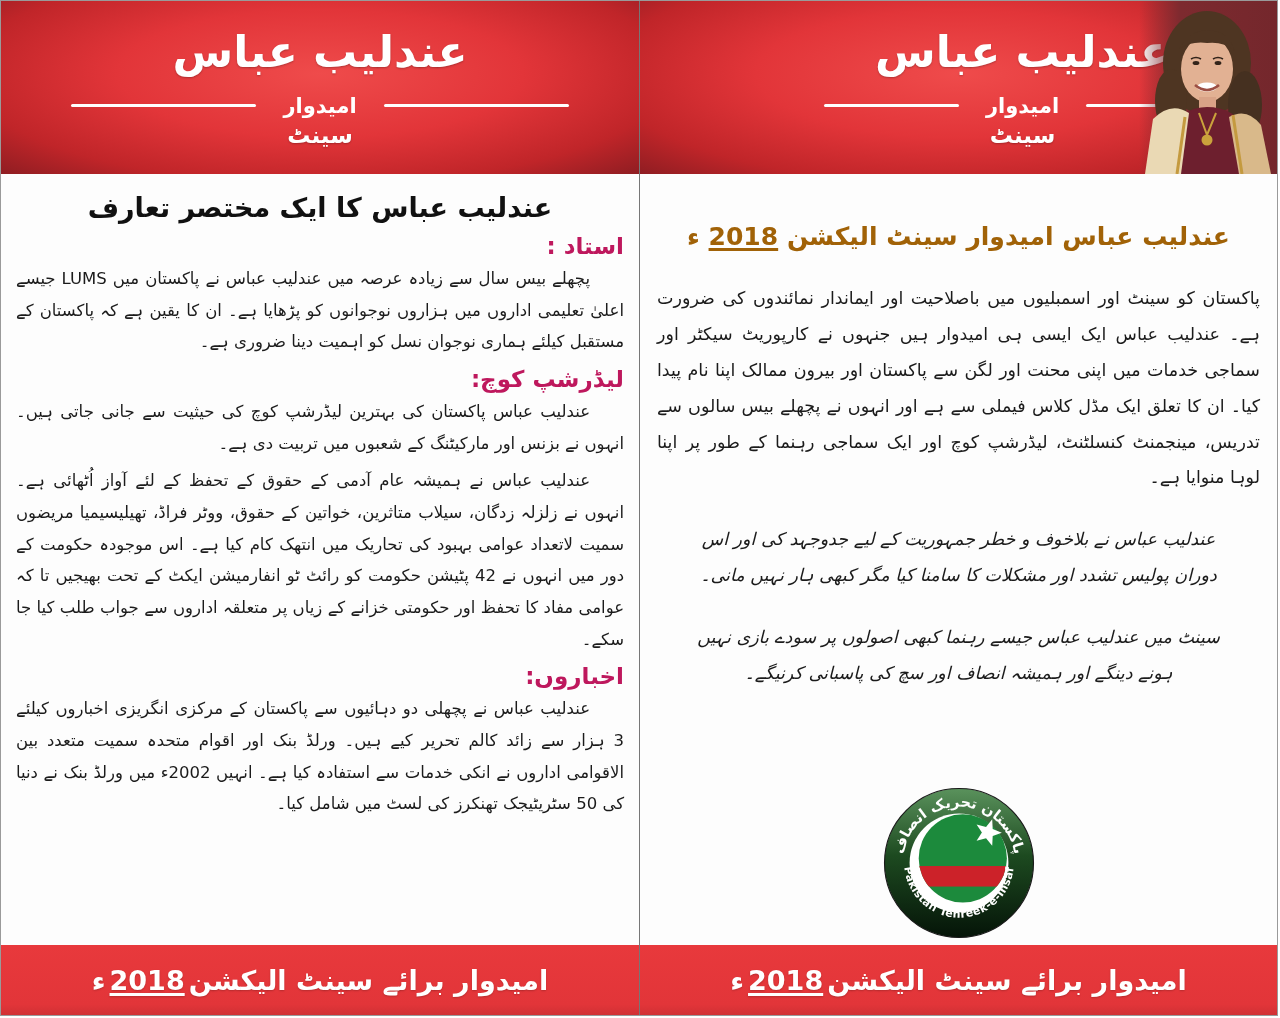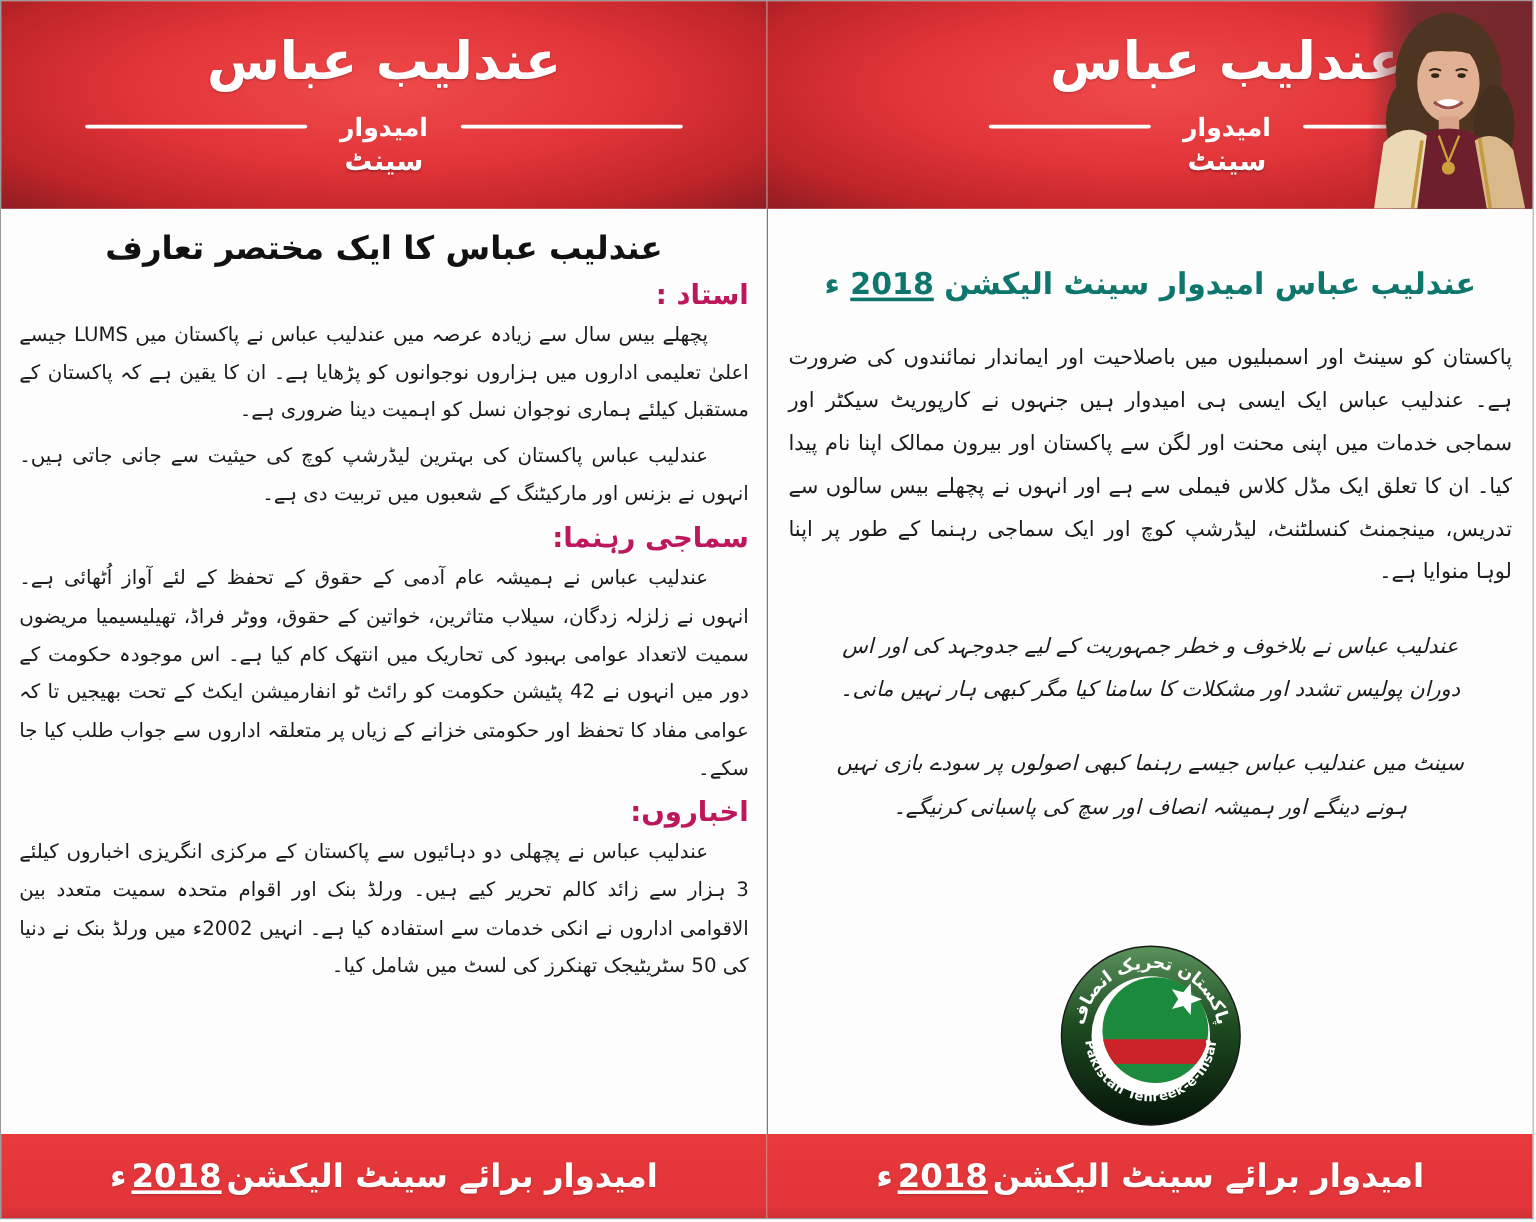--- a/index.html
+++ b/index.html
@@ -55,21 +55,21 @@
   }
   .sec-h{
     color:#be185d;font-size:23px;font-weight:bold;
     margin:8px 0 4px;text-align:right;
   }
   .sec-p{
     font-size:16.5px;line-height:1.92;text-align:justify;
     text-indent:34px;margin:0 0 6px;
   }
   .rp-title{
-    text-align:center;color:#0f766e;font-size:25px;font-weight:bold;
+    text-align:center;color:#a16207;font-size:25px;font-weight:bold;
     margin:36px 10px 30px;
   }
   .rp-p{font-size:17.5px;line-height:2.05;margin:0 0 26px;}
   .rp-p.justify{text-align:justify;padding:0 2px;}
   .rp-p.center{text-align:center;padding:0 34px;font-style:italic;}
   .year-u{text-decoration:underline;text-underline-offset:3px;text-decoration-thickness:2.5px;}
   
   .logo-wrap{
     position:absolute;bottom:6px;left:50%;transform:translateX(-50%);
     width:152px;height:152px;
@@ -102,23 +102,23 @@
         <div class="seat">سینٹ</div>
       </div>
     </div>
 
     <div class="bd">
       <div class="intro-title">عندلیب عباس کا ایک مختصر تعارف</div>
 
       <div class="sec-h">استاد :</div>
       <p class="sec-p">پچھلے بیس سال سے زیادہ عرصہ میں عندلیب عباس نے پاکستان میں LUMS جیسے اعلیٰ تعلیمی اداروں میں ہزاروں نوجوانوں کو پڑھایا ہے۔ ان کا یقین ہے کہ پاکستان کے مستقبل کیلئے ہماری نوجوان نسل کو اہمیت دینا ضروری ہے۔</p>
 
+      <div class="sec-h">لیڈرشپ کوچ:</div>
       <p class="sec-p">عندلیب عباس پاکستان کی بہترین لیڈرشپ کوچ کی حیثیت سے جانی جاتی ہیں۔ انہوں نے بزنس اور مارکیٹنگ کے شعبوں میں تربیت دی ہے۔</p>
 
-      <div class="sec-h">سماجی رہنما:</div>
       <p class="sec-p">عندلیب عباس نے ہمیشہ عام آدمی کے حقوق کے تحفظ کے لئے آواز اُٹھائی ہے۔ انہوں نے زلزلہ زدگان، سیلاب متاثرین، خواتین کے حقوق، ووٹر فراڈ، تھیلیسیمیا مریضوں سمیت لاتعداد عوامی بہبود کی تحاریک میں انتھک کام کیا ہے۔ اس موجودہ حکومت کے دور میں انہوں نے 42 پٹیشن حکومت کو رائٹ ٹو انفارمیشن ایکٹ کے تحت بھیجیں تا کہ عوامی مفاد کا تحفظ اور حکومتی خزانے کے زیاں پر متعلقہ اداروں سے جواب طلب کیا جا سکے۔</p>
 
       <div class="sec-h">اخباروں:</div>
       <p class="sec-p">عندلیب عباس نے پچھلی دو دہائیوں سے پاکستان کے مرکزی انگریزی اخباروں کیلئے 3 ہزار سے زائد کالم تحریر کیے ہیں۔ ورلڈ بنک اور اقوام متحدہ سمیت متعدد بین الاقوامی اداروں نے انکی خدمات سے استفادہ کیا ہے۔ انہیں 2002ء میں ورلڈ بنک نے دنیا کی 50 سٹریٹیجک تھنکرز کی لسٹ میں شامل کیا۔</p>
     </div>
 
     <div class="ftr">
       <span>امیدوار برائے سینٹ الیکشن</span>
       <span class="year-u">2018</span>
       <span>ء</span>

